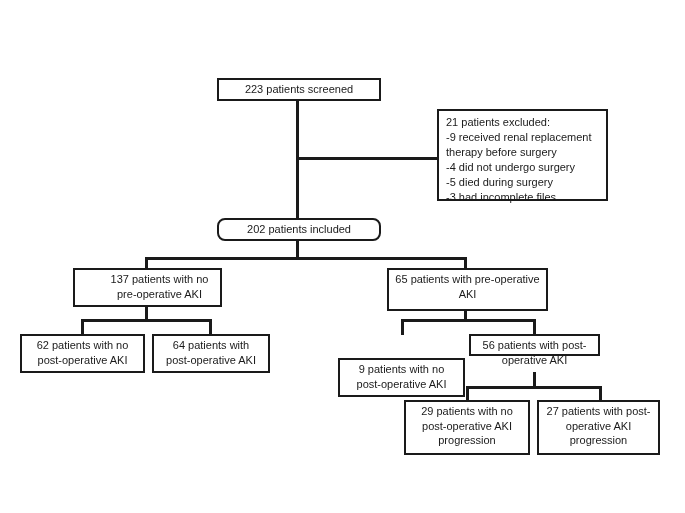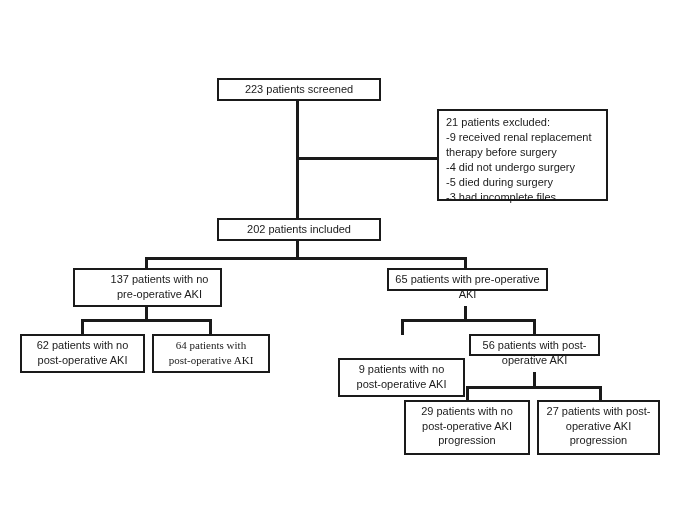--- a/index.html
+++ b/index.html
@@ -88,40 +88,40 @@
 
   <div class="node align-left" style="left:437px; top:109px; width:171px; height:92px;">
     <span class="txt">21 patients excluded:
 -9 received renal replacement
 therapy before surgery
 -4 did not undergo surgery
 -5 died during surgery
 -3 had incomplete files</span>
   </div>
 
-  <div class="node" style="left:217px; top:218px; width:164px; height:23px;">
+  <div class="node" style="left:217px; top:218px; width:164px; height:23px;border-radius:8px;">
     <span class="txt">202 patients included</span>
   </div>
 
   <div class="node" style="left:73px; top:268px; width:149px; height:39px;padding-left:28px;">
     <span class="txt">137 patients with no
 pre-operative AKI</span>
   </div>
 
-  <div class="node" style="left:387px; top:268px; width:161px; height:23px;">
+  <div class="node" style="left:387px; top:268px; width:161px; height:43px;">
     <span class="txt">65 patients with pre-operative
 AKI</span>
   </div>
 
   <div class="node" style="left:20px; top:334px; width:125px; height:39px;">
     <span class="txt">62 patients with no
 post-operative AKI</span>
   </div>
 
-  <div class="node" style="left:152px; top:334px; width:118px; height:39px;font-family:Liberation Serif, serif;">
+  <div class="node" style="left:152px; top:334px; width:118px; height:39px;">
     <span class="txt">64 patients with
 post-operative AKI</span>
   </div>
 
   <div class="node" style="left:338px; top:334px; width:127px; height:39px;margin-top:24px;">
     <span class="txt">9 patients with no
 post-operative AKI</span>
   </div>
 
   <div class="node" style="left:469px; top:334px; width:131px; height:22px;">

